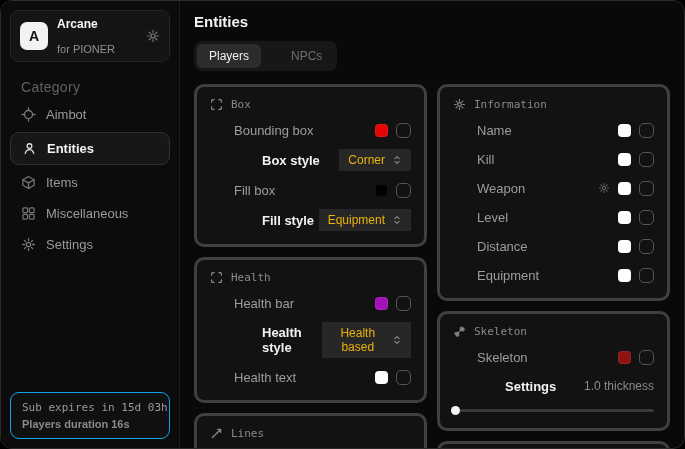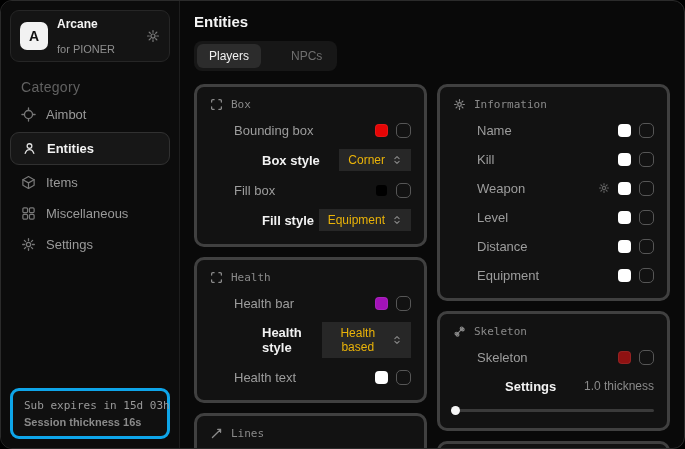--- a/index.html
+++ b/index.html
@@ -40,21 +40,21 @@
   .nav-item .nav-icon { color:#787878; display:flex; }
   .nav-item.active {
     margin:2px 9px; padding:8px 11px;
     background:#171717; border:1px solid #313131; border-radius:9px;
     color:#f2f2f2; font-weight:bold;
   }
   .nav-item.active .nav-icon { color:#e0e0e0; }
   .sidebar-spacer { flex:1; }
   .footer-card {
     margin:9px; padding:8px 11px; background:#101010;
-    border:3px solid #0ea5e9; border-radius:9px;
+    border:1px solid #0ea5e9; border-radius:9px;
   }
   .sub-expires {
     font-family:"DejaVu Sans Mono", monospace;
     color:#9a9a9a; font-size:11px; white-space:nowrap;
   }
   .session { color:#8a8a8a; font-size:11px; font-weight:bold; margin-top:4px; }
   
   .main { flex:1; padding:12px 14px; display:flex; flex-direction:column; }
   .page-title { color:#f5f5f5; font-size:15px; font-weight:bold; }
   .tabs {
@@ -191,21 +191,21 @@
           </svg>
         </span>
         <span>Settings</span>
       </div>
     </nav>
 
     <div class="sidebar-spacer"></div>
 
     <div class="footer-card">
       <div class="sub-expires">Sub expires in 15d 03h</div>
-      <div class="session">Session thickness 16s</div>
+      <div class="session">Players duration 16s</div>
     </div>
   </aside>
 
   <main class="main">
     <div class="page-title">Entities</div>
 
     <div class="tabs">
       <button class="tab active">Players</button>
       <button class="tab">NPCs</button>
     </div>

